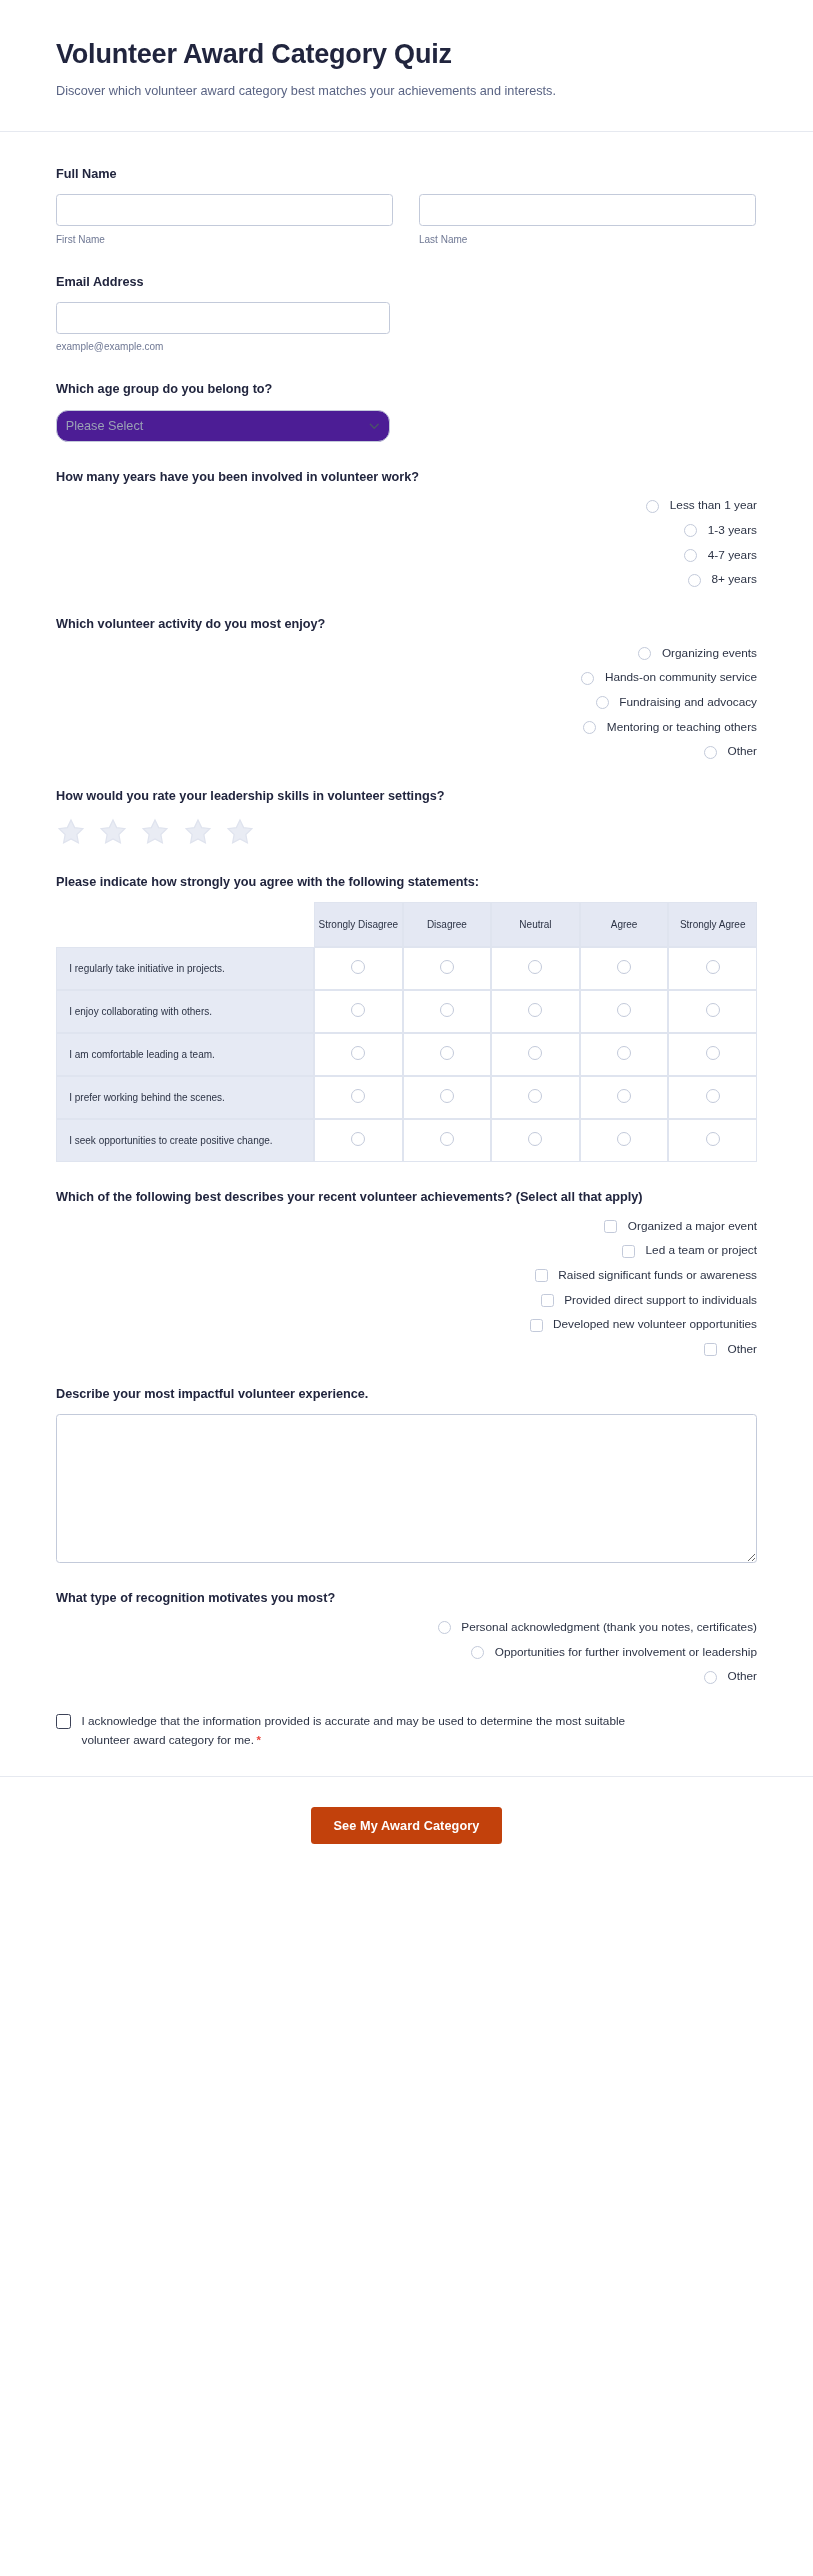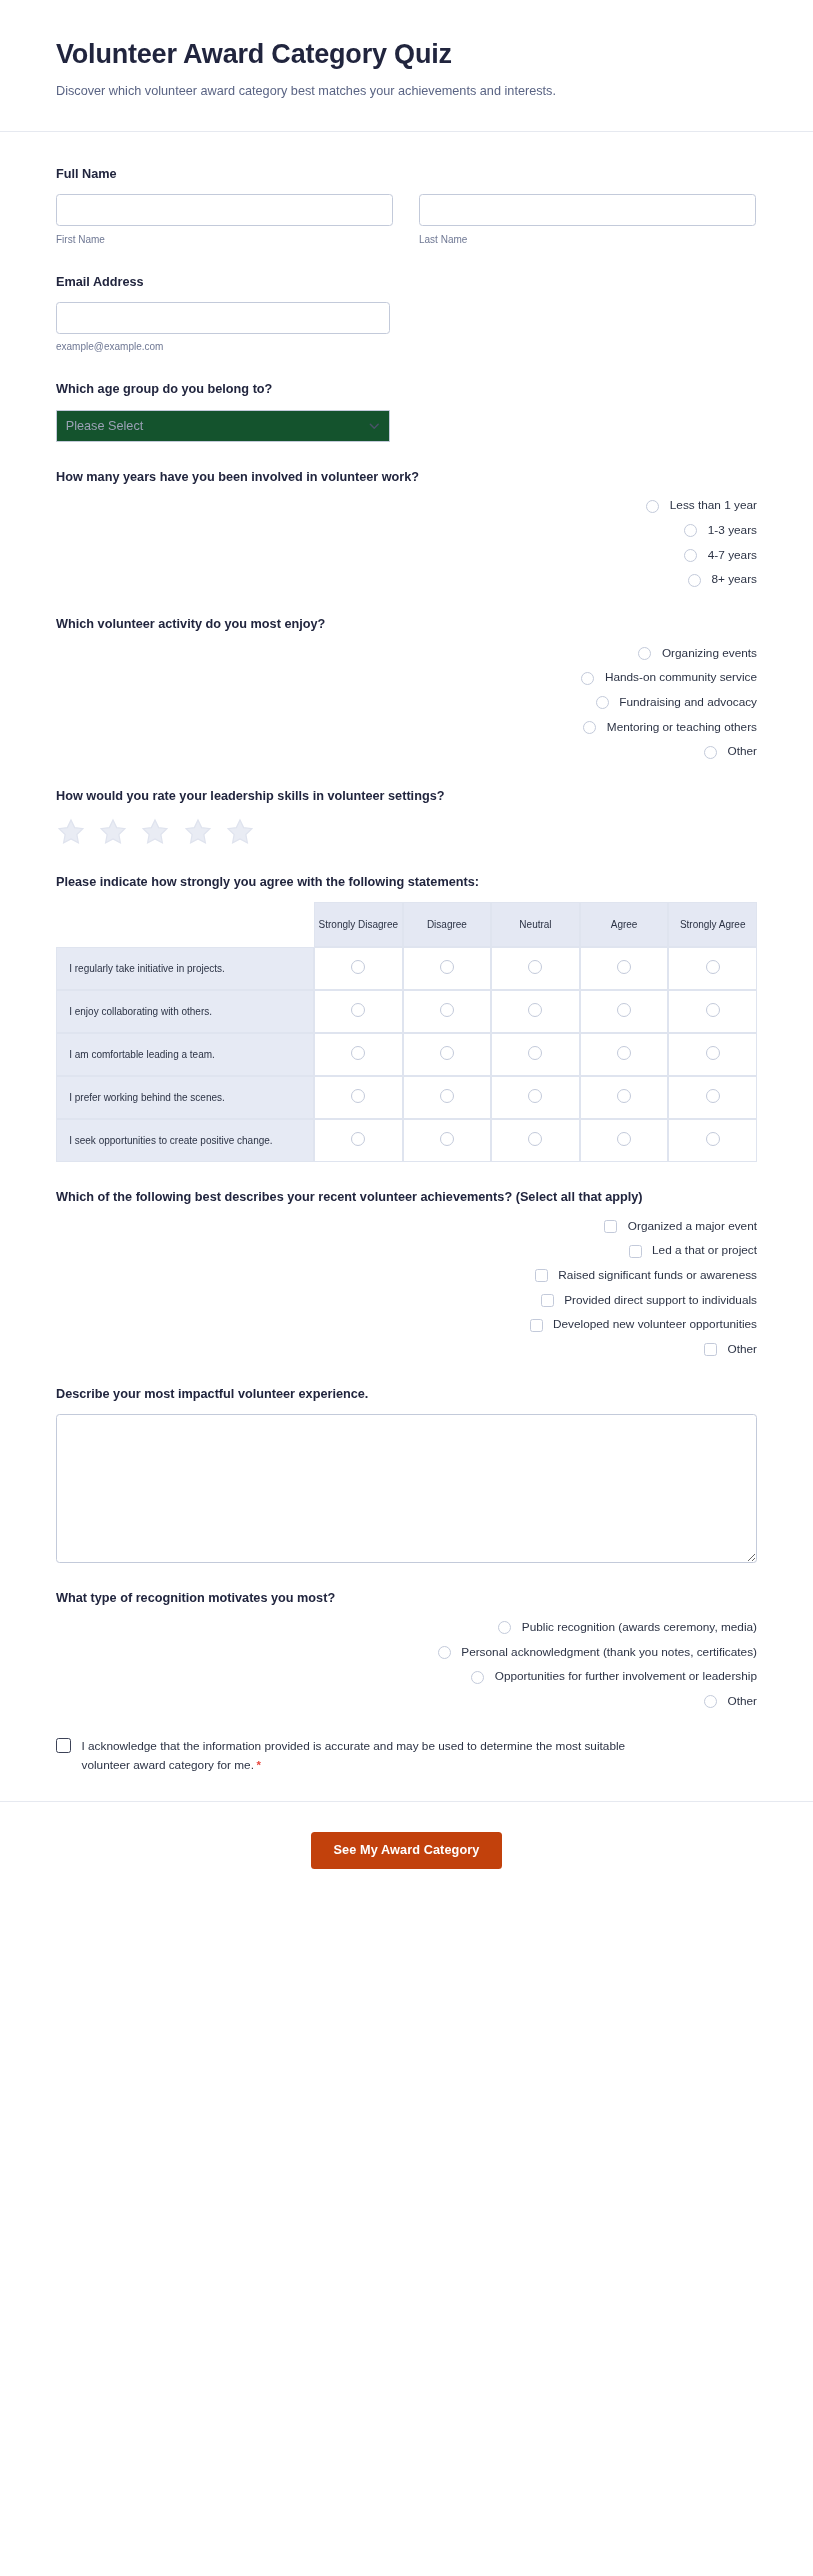--- a/index.html
+++ b/index.html
@@ -85,22 +85,22 @@
   .email-col { width: 334px; }
 
   .select-wrap {
     position: relative;
     width: 334px;
   }
   select.select-input {
     width: 100%;
     height: 32px;
     border: 0.9px solid #c3cada;
-    border-radius: 1px;
-    background: #14532d;
+    border-radius: 12px;
+    background: #4c1d95;
     font-size: 12.7px;
     font-family: "Liberation Sans", sans-serif;
     padding: 5.2px 26px 5.2px 8.7px;
     color: #9aa1b5;
     outline: none;
     appearance: none;
     -webkit-appearance: none;
   }
   .chevron {
     position: absolute;
@@ -443,21 +443,21 @@
 
     <div class="q-block">
       <label class="q-label">Which of the following best describes your recent volunteer achievements? (Select all that apply)</label>
       <div class="opt-list">
         <div class="opt-row">
           <span class="check-box"></span>
           <span class="opt-text">Organized a major event</span>
         </div>
         <div class="opt-row">
           <span class="check-box"></span>
-          <span class="opt-text">Led a that or project</span>
+          <span class="opt-text">Led a team or project</span>
         </div>
         <div class="opt-row">
           <span class="check-box"></span>
           <span class="opt-text">Raised significant funds or awareness</span>
         </div>
         <div class="opt-row">
           <span class="check-box"></span>
           <span class="opt-text">Provided direct support to individuals</span>
         </div>
         <div class="opt-row">
@@ -472,24 +472,20 @@
     </div>
 
     <div class="q-block">
       <label class="q-label">Describe your most impactful volunteer experience.</label>
       <textarea class="textarea-input" style=""></textarea>
     </div>
 
     <div class="q-block">
       <label class="q-label">What type of recognition motivates you most?</label>
       <div class="opt-list">
-        <div class="opt-row">
-          <span class="radio-dot"></span>
-          <span class="opt-text">Public recognition (awards ceremony, media)</span>
-        </div>
         <div class="opt-row">
           <span class="radio-dot"></span>
           <span class="opt-text">Personal acknowledgment (thank you notes, certificates)</span>
         </div>
         <div class="opt-row">
           <span class="radio-dot"></span>
           <span class="opt-text">Opportunities for further involvement or leadership</span>
         </div>
         <div class="opt-row">
           <span class="radio-dot"></span>

